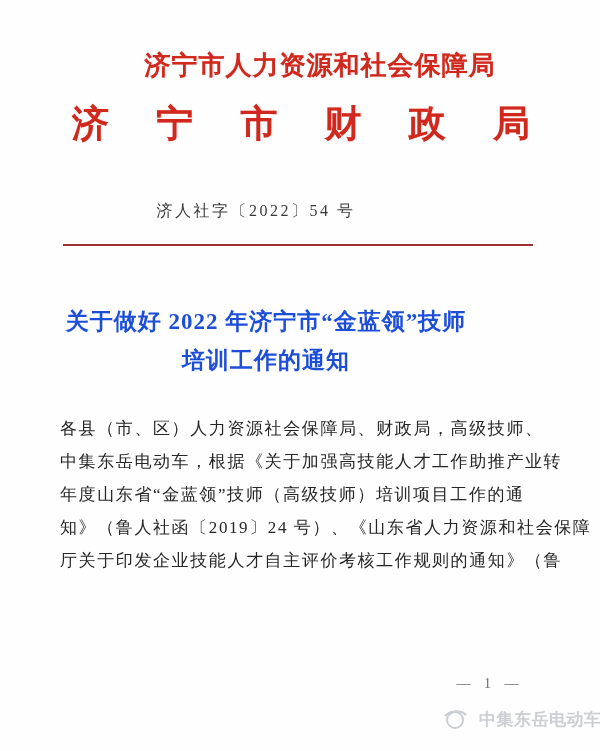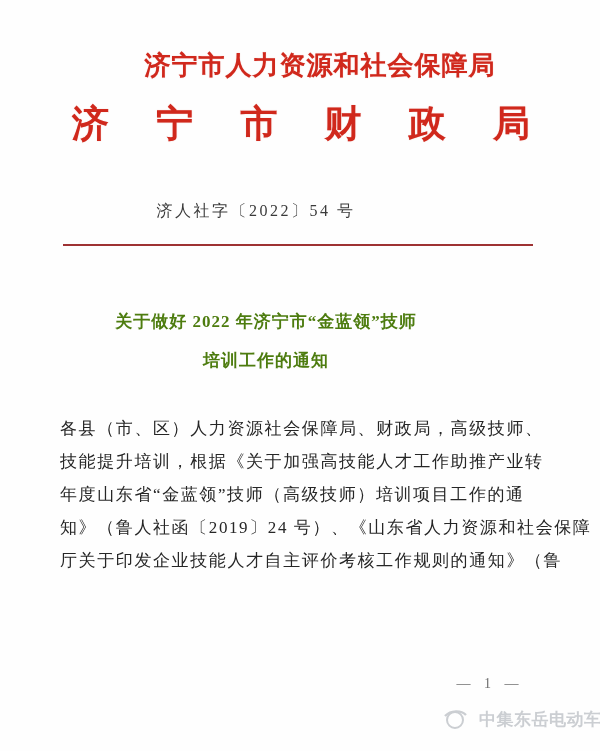--- a/index.html
+++ b/index.html
@@ -68,23 +68,23 @@
     margin: 0;
   }
 
   
   .doc-title {
     position: absolute;
     top: 302px;
     left: 0;
     width: 532px;
     text-align: center;
-    font-size: 17px;
+    font-size: 23px;
     font-weight: bold;
-    color: #4d7c0f;
+    color: #1d4ed8;
     line-height: 39px;
     letter-spacing: 1px;
   }
 
   
   .doc-body {
     position: absolute;
     top: 412px;
     left: 60px;
     width: 484px;
@@ -149,21 +149,21 @@
 
   <div class="red-rule"></div>
 
   <div class="doc-title">
     <div>关于做好 2022 年济宁市“金蓝领”技师</div>
     <div>培训工作的通知</div>
   </div>
 
   <div class="doc-body">
     <p class="line">各县（市、区）人力资源社会保障局、财政局，高级技师、</p>
-    <p class="line">技能提升培训，根据《关于加强高技能人才工作助推产业转</p>
+    <p class="line">中集东岳电动车，根据《关于加强高技能人才工作助推产业转</p>
     <p class="line">年度山东省“金蓝领”技师（高级技师）培训项目工作的通</p>
     <p class="line">知》（鲁人社函〔2019〕24 号）、《山东省人力资源和社会保障</p>
     <p class="line">厅关于印发企业技能人才自主评价考核工作规则的通知》（鲁</p>
   </div>
 
   <div class="page-number">— 1 —</div>
 
   <div class="watermark">
     <span>
       <svg width="24" height="24" viewBox="0 0 24 24" fill="none">

